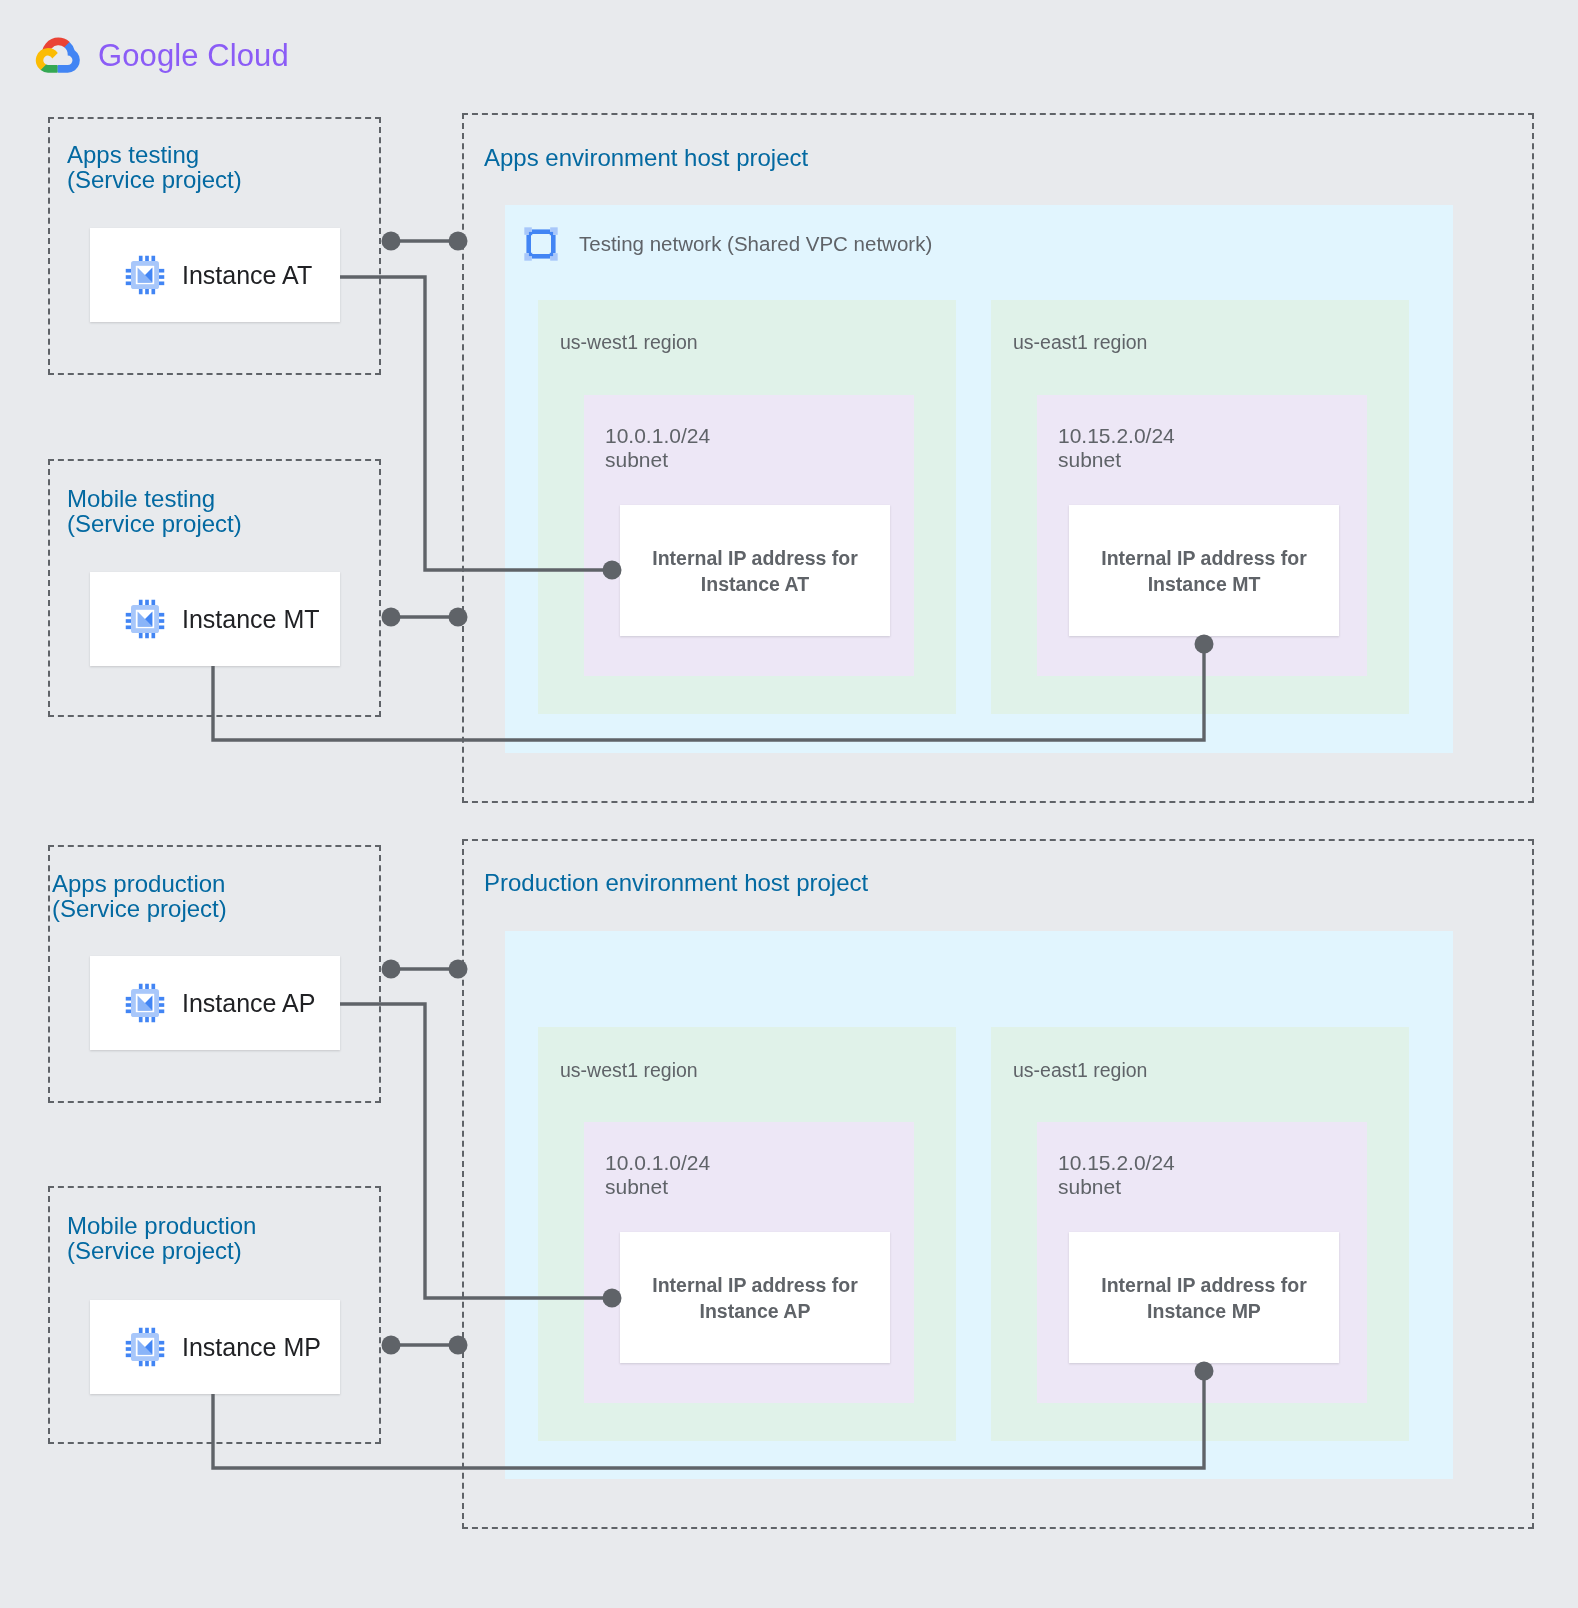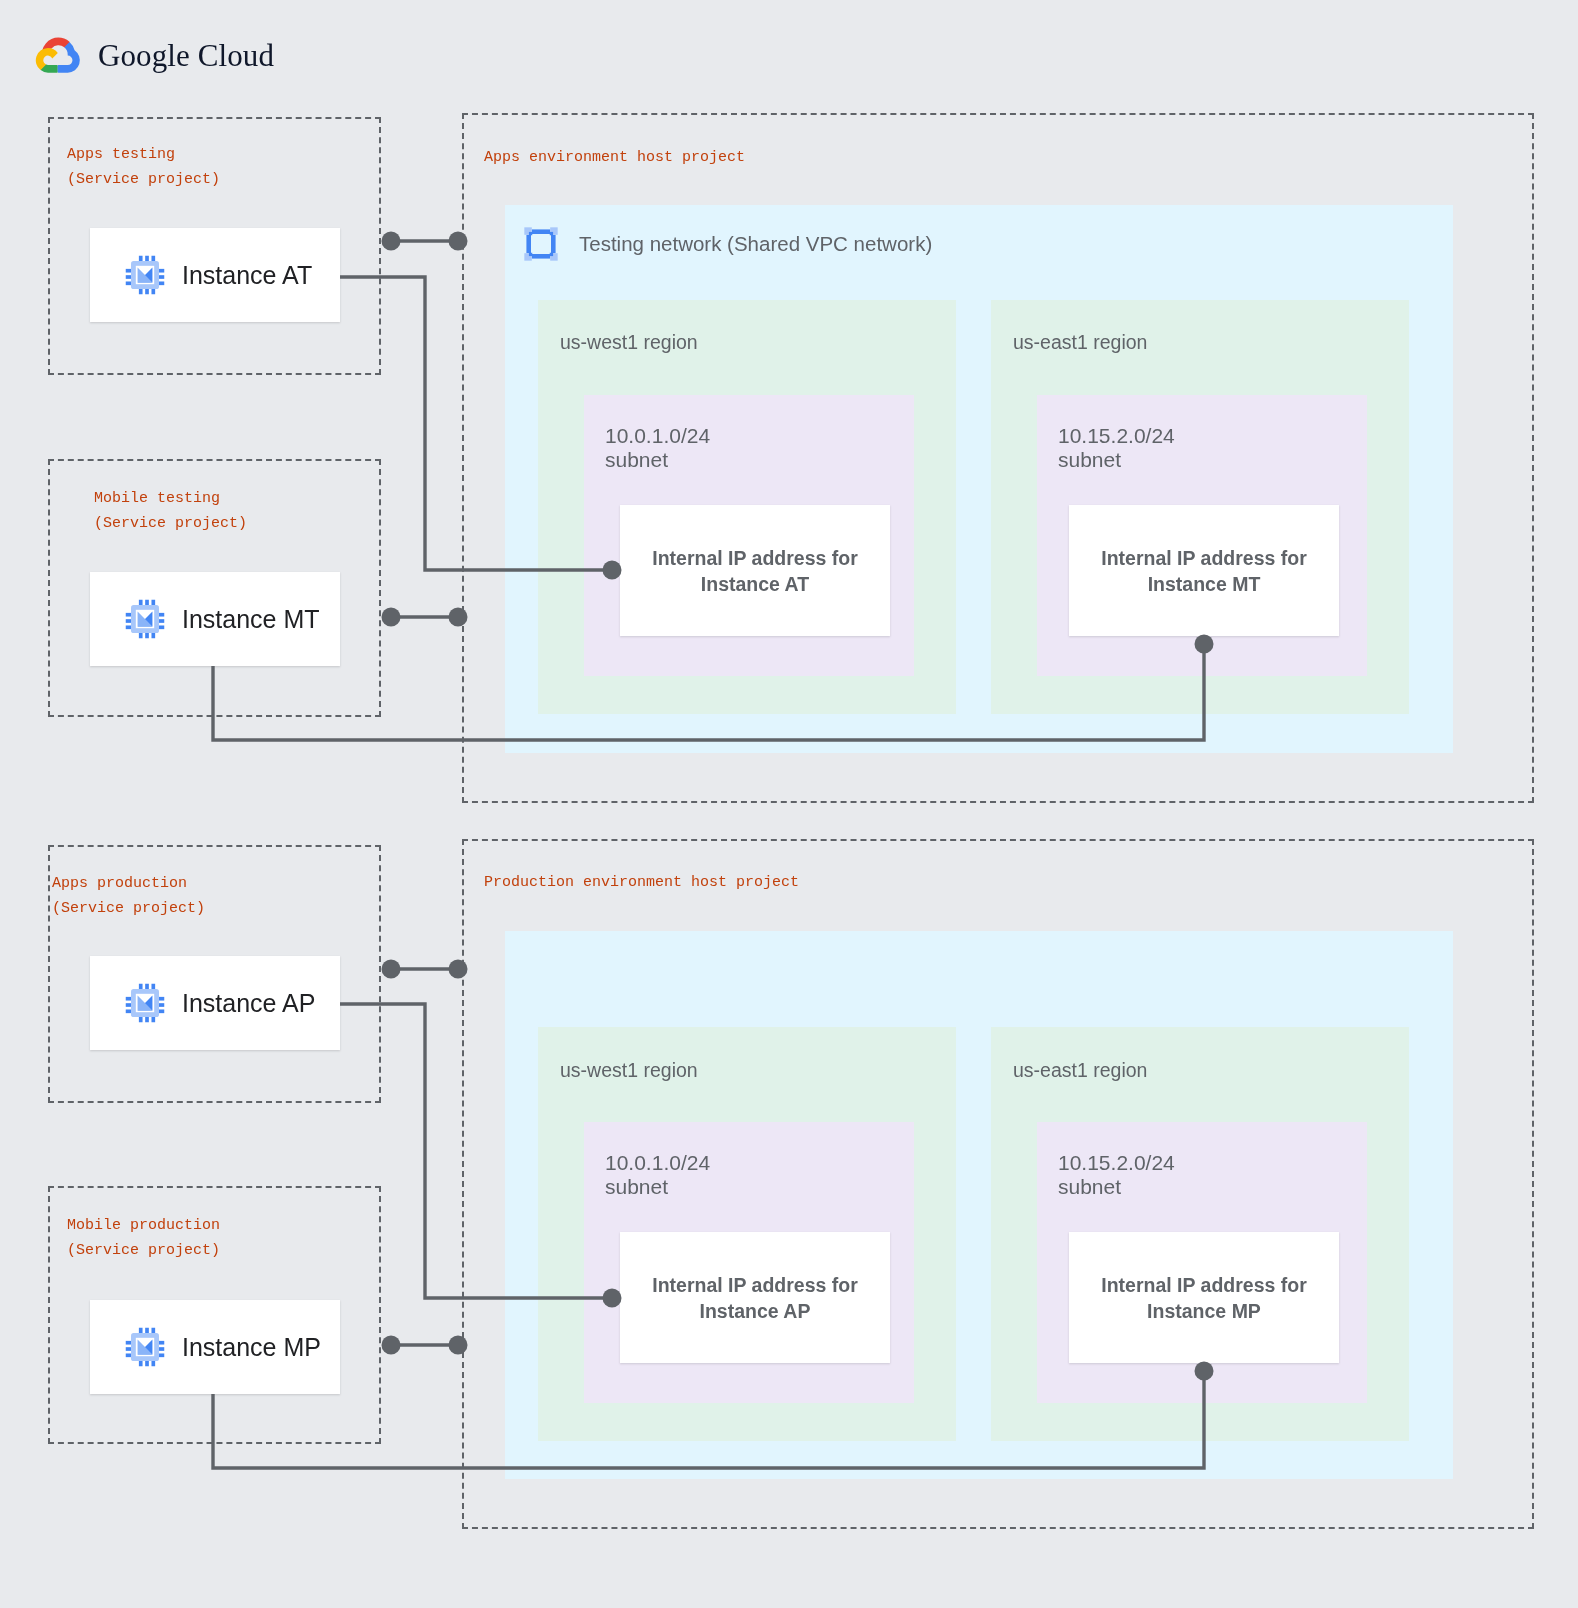--- a/index.html
+++ b/index.html
@@ -24,40 +24,38 @@
     position: absolute;
     left: 34px;
     top: 34px;
     display: flex;
     align-items: center;
     gap: 14px;
   }
   #logo-mark { width: 50px; height: 44px; }
   #logo-text {
     font-size: 31px;
-    color: #0f172a;
+    color: #8b5cf6;
     letter-spacing: 0.1px;
     white-space: nowrap;
-    font-family: Liberation Serif, serif;
   }
 
   
   .dashed-box {
     position: absolute;
     border: 2px dashed #5f6368;
     box-sizing: border-box;
     background: transparent;
   }
   .box-label {
     position: absolute;
-    color: #c2410c;
-    font-size: 15px;
+    color: #0369a1;
+    font-size: 24px;
     line-height: 25px;
     white-space: pre;
-    font-family: Liberation Mono, monospace;
   }
   .vpc-box {
     position: absolute;
     background: #e1f5fe;
     box-sizing: border-box;
   }
   .region-box {
     position: absolute;
     background: #e0f2e9;
     box-sizing: border-box;
@@ -209,21 +207,21 @@
   <div class="box-label" style="left:67px; top:142px;">Apps testing
 (Service project)</div>
   <div class="instance-card" style="left:90px; top:228px; width:250px; height:94px;">
     <svg class="vm-icon">
         <use href="#sym-vm"></use>
       </svg>
     <span class="instance-label">Instance AT</span>
   </div>
 
   <div class="dashed-box" style="left:48px; top:459px; width:333px; height:258px;"></div>
-  <div class="box-label" style="left:67px; top:486px;margin-left:27px;">Mobile testing
+  <div class="box-label" style="left:67px; top:486px;">Mobile testing
 (Service project)</div>
   <div class="instance-card" style="left:90px; top:572px; width:250px; height:94px;">
     <svg class="vm-icon">
         <use href="#sym-vm"></use>
       </svg>
     <span class="instance-label">Instance MT</span>
   </div>
 
   <div class="dashed-box" style="left:462px; top:113px; width:1072px; height:690px;"></div>
   <div class="box-label" style="left:484px; top:145px;">Apps environment host project</div>

